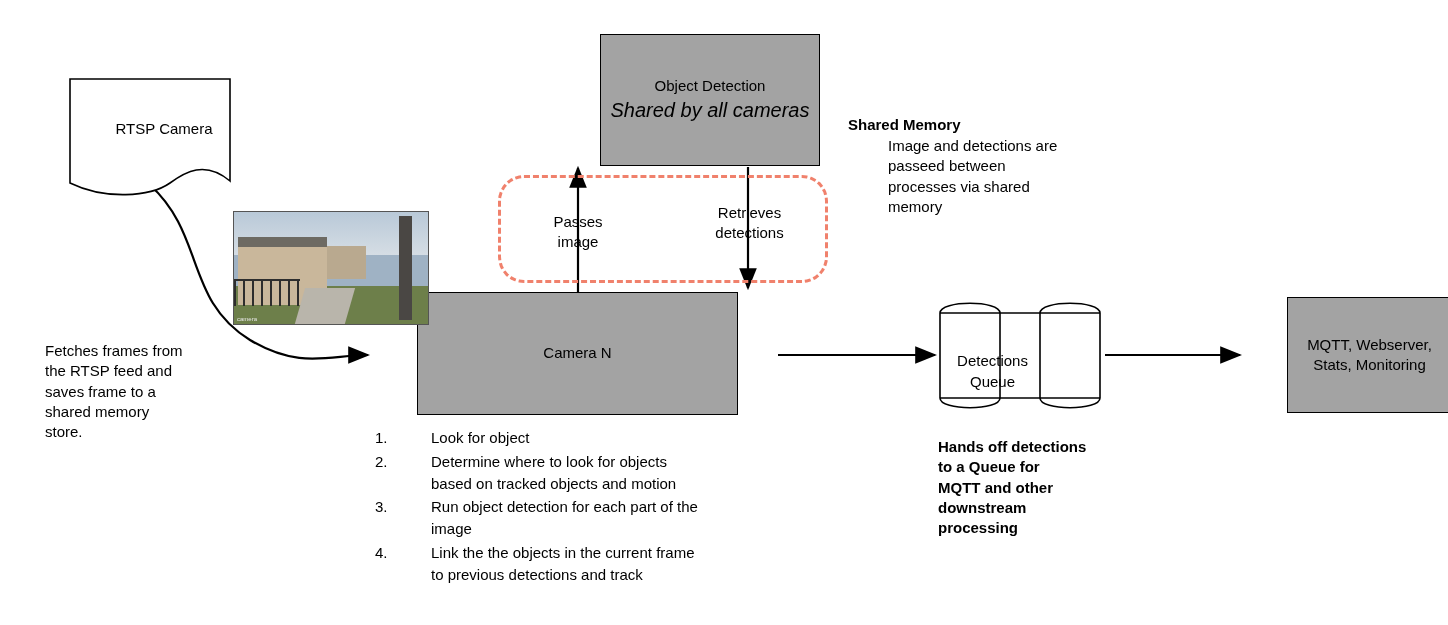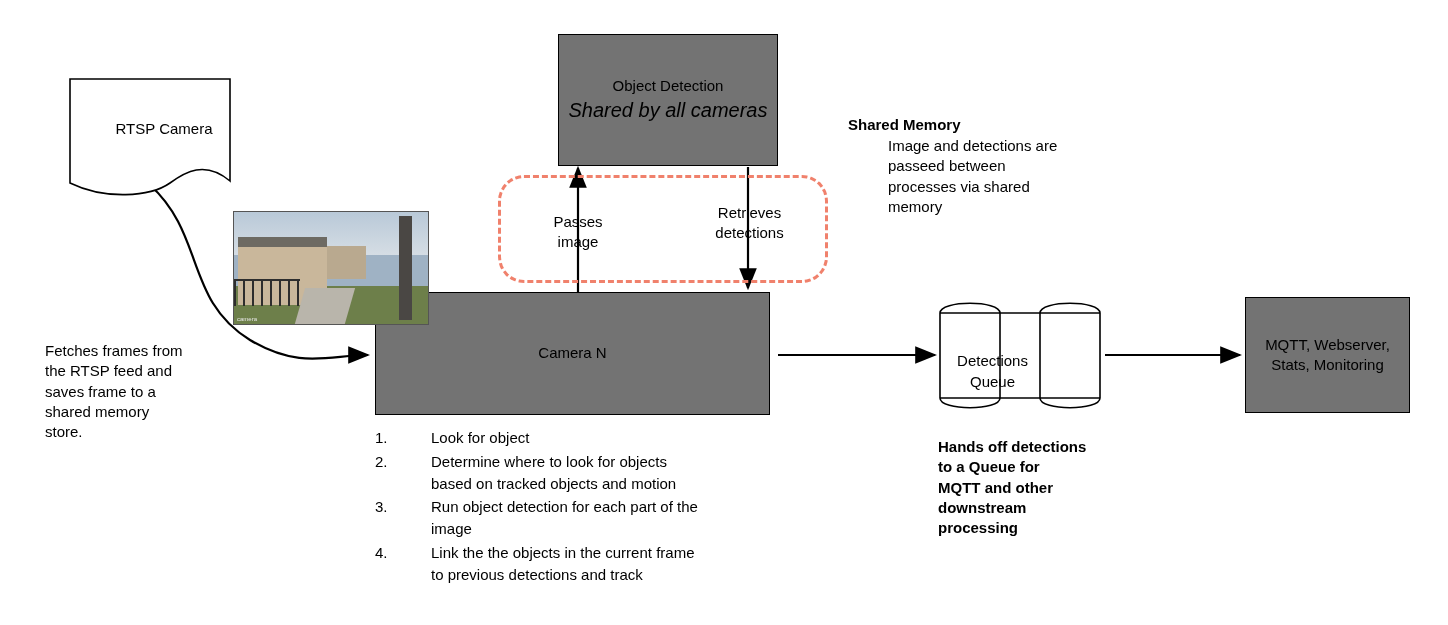--- a/index.html
+++ b/index.html
@@ -29,22 +29,23 @@
   .node {
     position: absolute;
     box-sizing: border-box;
     display: flex;
     flex-direction: column;
     align-items: center;
     justify-content: center;
     text-align: center;
   }
   .box {
-    background: #737373;
+    background: #a3a3a3;
     border: 1px solid #000000;
+    margin-left: 42px;
   }
   .node-title {
     font-size: 15px;
     line-height: 1.35;
   }
   .node-sub {
     font-size: 20px;
     font-style: italic;
     line-height: 1.35;
   }
@@ -190,21 +191,21 @@
 
   <div class="node" style="left:70px; top:79px; width:188px; height:100px;">
     <div class="node-title">RTSP Camera</div>
   </div>
 
   <div class="node box" style="left:558px; top:34px; width:220px; height:132px;">
     <div class="node-title">Object Detection</div>
     <div class="node-sub">Shared by all cameras</div>
   </div>
 
-  <div class="node box" style="left:375px; top:292px; width:395px; height:123px;">
+  <div class="node box" style="left:375px; top:292px; width:321px; height:123px;">
     <div class="node-title">Camera N</div>
   </div>
 
   <div class="node" style="left:945px; top:329px; width:95px; height:85px;">
     <div class="node-title label-center">Detections
 Queue</div>
   </div>
 
   <div class="node box" style="left:1245px; top:297px; width:165px; height:116px;align-items:flex-end;">
     <div class="node-title label-center">MQTT, Webserver,

